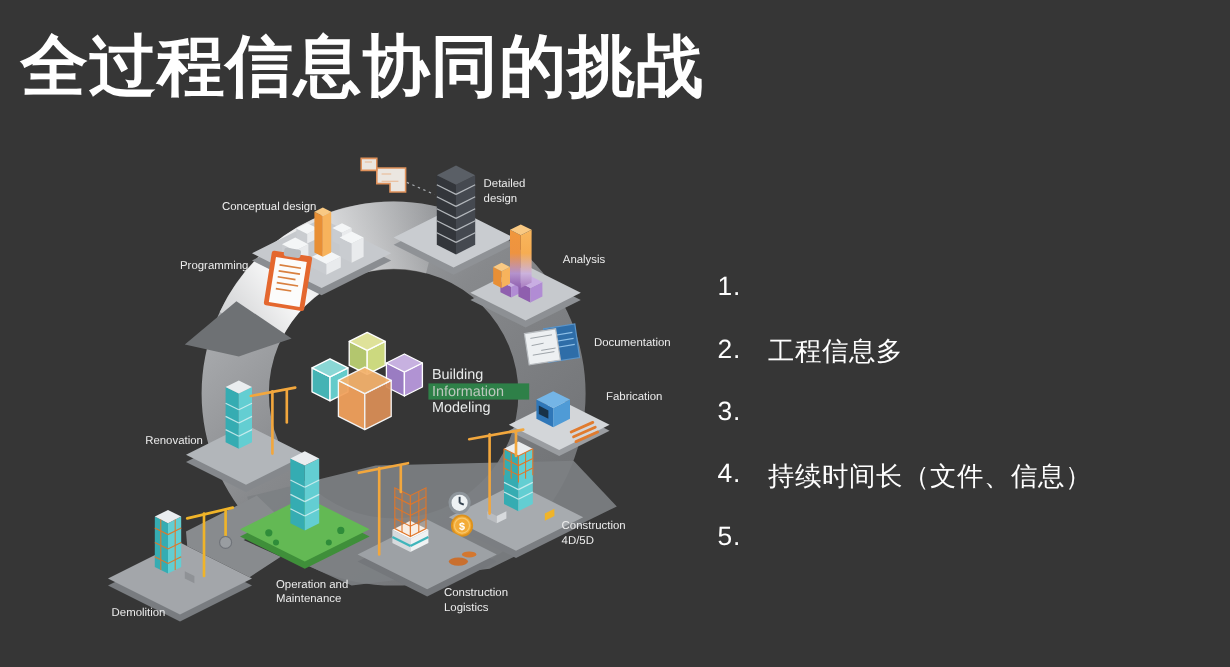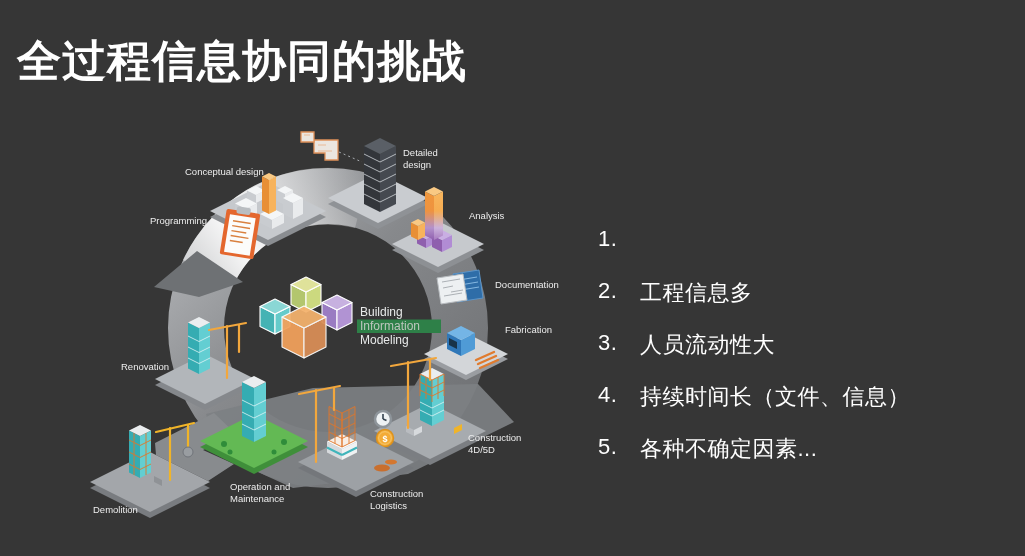--- a/index.html
+++ b/index.html
@@ -5,22 +5,22 @@
   * { margin:0; padding:0; box-sizing:border-box; }
   html,body { width:1025px; height:556px; }
   body {
     position:relative;
     background:#363636;
     font-family:"Liberation Sans", sans-serif;
     overflow:hidden;
     color:#fff;
   }
   .slide-title{
-    position:absolute; left:17px; top:32px;
-    font-size:44px; font-weight:700; color:#ffffff;
+    position:absolute; left:17px; top:18px;
+    font-size:56px; font-weight:700; color:#ffffff;
     letter-spacing:1px; white-space:nowrap;
   }
   .challenges{
     position:absolute; left:598px; top:226px; width:420px;
   }
   .challenge-item{
     display:flex; align-items:flex-start;
     height:52px; font-size:22px; color:#fefefe;
     letter-spacing:0.5px;
   }
@@ -47,29 +47,27 @@
 <div class="challenges">
   <div class="challenge-item">
     <span class="num">1.</span>
   </div>
   <div class="challenge-item">
     <span class="num">2.</span>
     <span class="text">工程信息多</span>
   </div>
   <div class="challenge-item">
     <span class="num">3.</span>
-    <span class="text">人员流动性大</span>
   </div>
   <div class="challenge-item">
     <span class="num">4.</span>
     <span class="text">持续时间长（文件、信息）</span>
   </div>
   <div class="challenge-item">
     <span class="num">5.</span>
-    <span class="text">各种不确定因素...</span>
   </div>
 </div>
 
 <div class="diagram-wrap">
 <svg width="500" height="430" viewBox="0 0 500 430">
   <defs>
     <linearGradient id="ringGrad" x1="0" y1="0" x2="1" y2="1">
       <stop offset="0" stop-color="#bfc1c4"></stop>
       <stop offset="0.45" stop-color="#87898c"></stop>
       <stop offset="1" stop-color="#686a6d"></stop>

